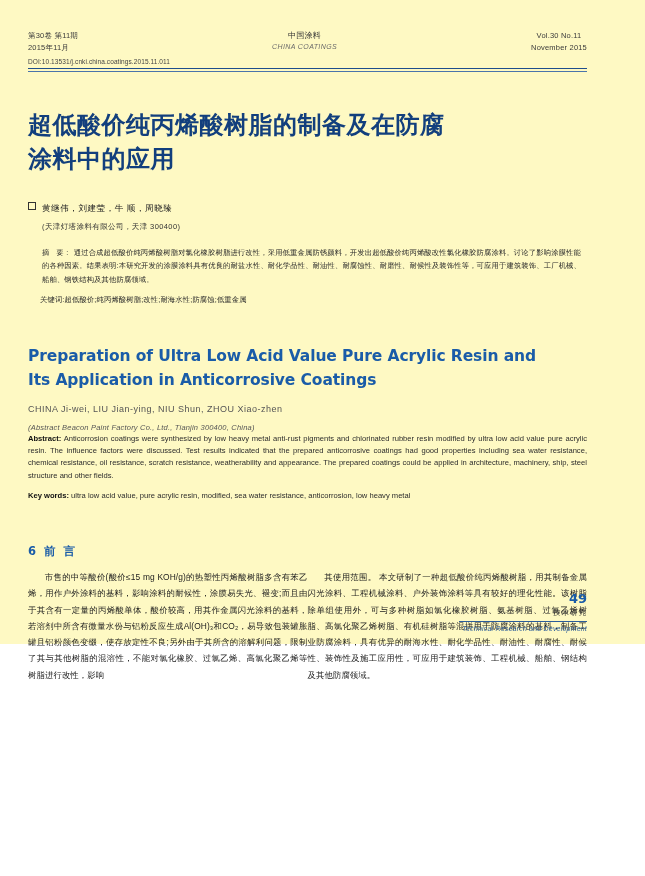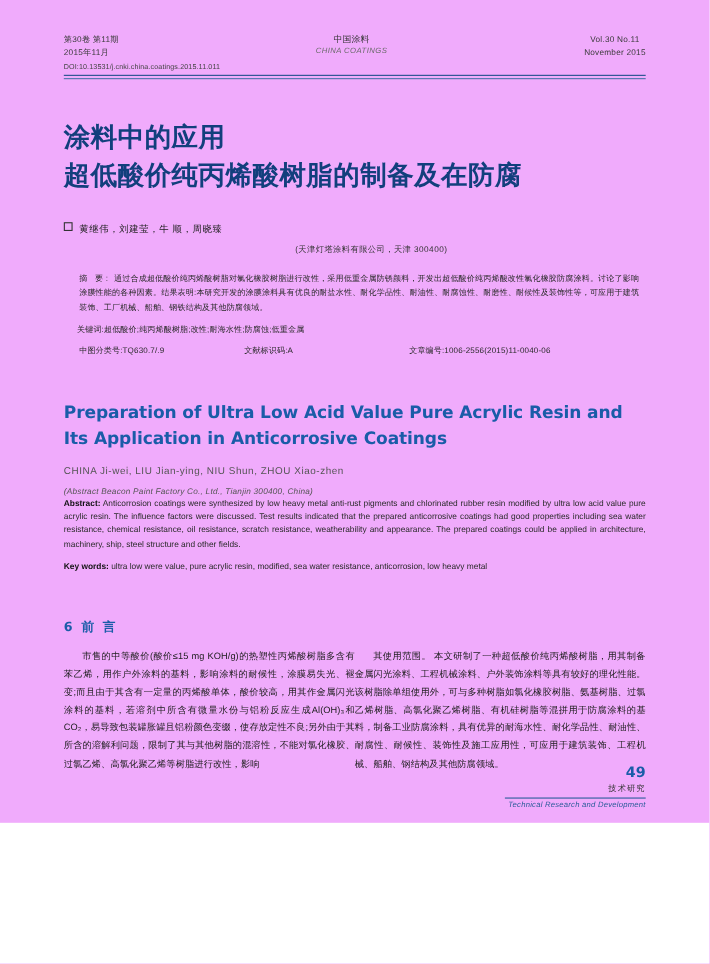--- a/index.html
+++ b/index.html
@@ -10,24 +10,24 @@
     width: 645px;
     height: 876px;
     background: #ffffff;
     font-family: "Liberation Sans", sans-serif;
     color: #111;
     overflow: hidden;
   }
   .page {
     position: relative;
     width: 645px;
-    height: 748px;
-    background: #f0abfc;
+    height: 644px;
+    background: #fef9c3;
     box-sizing: border-box;
-    padding: 30px 58px 0 58px;
+    padding: 30px 58px 0 28px;
   }
 
   
   .header {
     display: flex;
     justify-content: space-between;
     align-items: flex-start;
     font-size: 7.5px;
     color: #3a3a3a;
     line-height: 1.55;
@@ -76,25 +76,24 @@
   .authors-cn .sq {
     display: inline-block;
     width: 6px;
     height: 6px;
     border: 1px solid #333;
     margin-right: 6px;
     vertical-align: 1px;
   }
   .affil-cn {
     margin-top: 7px;
-    margin-left: 30px;
+    margin-left: 14px;
     font-size: 7.5px;
     color: #333;
     letter-spacing: 0.4px;
-    text-align: center;
   }
 
   
   .abs-cn {
     margin-top: 14px;
     margin-left: 14px;
     margin-right: 6px;
     font-size: 7.3px;
     line-height: 1.85;
     color: #2a2a2a;
@@ -238,53 +237,48 @@
     <div class="col-right">
       <div>Vol.30  No.11</div>
       <div>November  2015</div>
     </div>
   </div>
   <div class="doi">DOI:10.13531/j.cnki.china.coatings.2015.11.011</div>
   <div class="rule"></div>
   <div class="rule thin"></div>
 
   <div class="title-cn">
+    <div>超低酸价纯丙烯酸树脂的制备及在防腐</div>
     <div>涂料中的应用</div>
-    <div>超低酸价纯丙烯酸树脂的制备及在防腐</div>
   </div>
 
   <div class="authors-cn">
     <span class="sq"></span><span>黄继伟，刘建莹，牛   顺，周晓臻</span>
   </div>
   <div class="affil-cn">(天津灯塔涂料有限公司，天津   300400)</div>
 
   <div class="abs-cn">
     <span class="lbl">摘   要:</span><span>通过合成超低酸价纯丙烯酸树脂对氯化橡胶树脂进行改性，采用低重金属防锈颜料，开发出超低酸价纯丙烯酸改性氯化橡胶防腐涂料。讨论了影响涂膜性能的各种因素。结果表明:本研究开发的涂膜涂料具有优良的耐盐水性、耐化学品性、耐油性、耐腐蚀性、耐磨性、耐候性及装饰性等，可应用于建筑装饰、工厂机械、船舶、钢铁结构及其他防腐领域。</span>
   </div>
 
   <div class="kw-cn">关键词:超低酸价;纯丙烯酸树脂;改性;耐海水性;防腐蚀;低重金属</div>
 
-  <div class="class-row">
-    <div class="c1">中图分类号:TQ630.7/.9</div>
-    <div class="c2">文献标识码:A</div>
-    <div class="c3">文章编号:1006-2556(2015)11-0040-06</div>
-  </div>
 
   <div class="title-en">
     <div>Preparation of Ultra Low Acid Value Pure Acrylic Resin and</div>
     <div>Its Application in Anticorrosive Coatings</div>
   </div>
   <div class="authors-en">CHINA Ji-wei, LIU Jian-ying, NIU Shun, ZHOU Xiao-zhen</div>
   <div class="affil-en">(Abstract Beacon Paint Factory Co., Ltd., Tianjin 300400, China)</div>
 
   <div class="abs-en">
     <b>Abstract:</b><span> Anticorrosion coatings were synthesized by low heavy metal anti-rust pigments and chlorinated rubber resin modified by ultra low acid value pure acrylic resin. The influence factors were discussed. Test results indicated that the prepared anticorrosive coatings had good properties including sea water resistance, chemical resistance, oil resistance, scratch resistance, weatherability and appearance. The prepared coatings could be applied in architecture, machinery, ship, steel structure and other fields.</span>
   </div>
   <div class="kw-en">
-    <b>Key words:</b><span> ultra low were value, pure acrylic resin, modified, sea water resistance, anticorrosion, low heavy metal</span>
+    <b>Key words:</b><span> ultra low acid value, pure acrylic resin, modified, sea water resistance, anticorrosion, low heavy metal</span>
   </div>
 
   <div class="section-head">6  前  言</div>
   <div class="body-cols">
     <div class="col">
       <p>市售的中等酸价(酸价≤15 mg KOH/g)的热塑性丙烯酸树脂多含有苯乙烯，用作户外涂料的基料，影响涂料的耐候性，涂膜易失光、褪变;而且由于其含有一定量的丙烯酸单体，酸价较高，用其作金属闪光涂料的基料，若溶剂中所含有微量水份与铝粉反应生成Al(OH)₃和CO₂，易导致包装罐胀罐且铝粉颜色变缀，使存放定性不良;另外由于其所含的溶解利问题，限制了其与其他树脂的混溶性，不能对氯化橡胶、过氯乙烯、高氯化聚乙烯等树脂进行改性，影响</p>
     </div>
     <div class="col col-right-pad">
       <p>其使用范围。
 本文研制了一种超低酸价纯丙烯酸树脂，用其制备金属闪光涂料、工程机械涂料、户外装饰涂料等具有较好的理化性能。该树脂除单组使用外，可与多种树脂如氯化橡胶树脂、氨基树脂、过氯乙烯树脂、高氯化聚乙烯树脂、有机硅树脂等混拼用于防腐涂料的基料，制备工业防腐涂料，具有优异的耐海水性、耐化学品性、耐油性、耐腐性、耐候性、装饰性及施工应用性，可应用于建筑装饰、工程机械、船舶、钢结构及其他防腐领域。</p>

